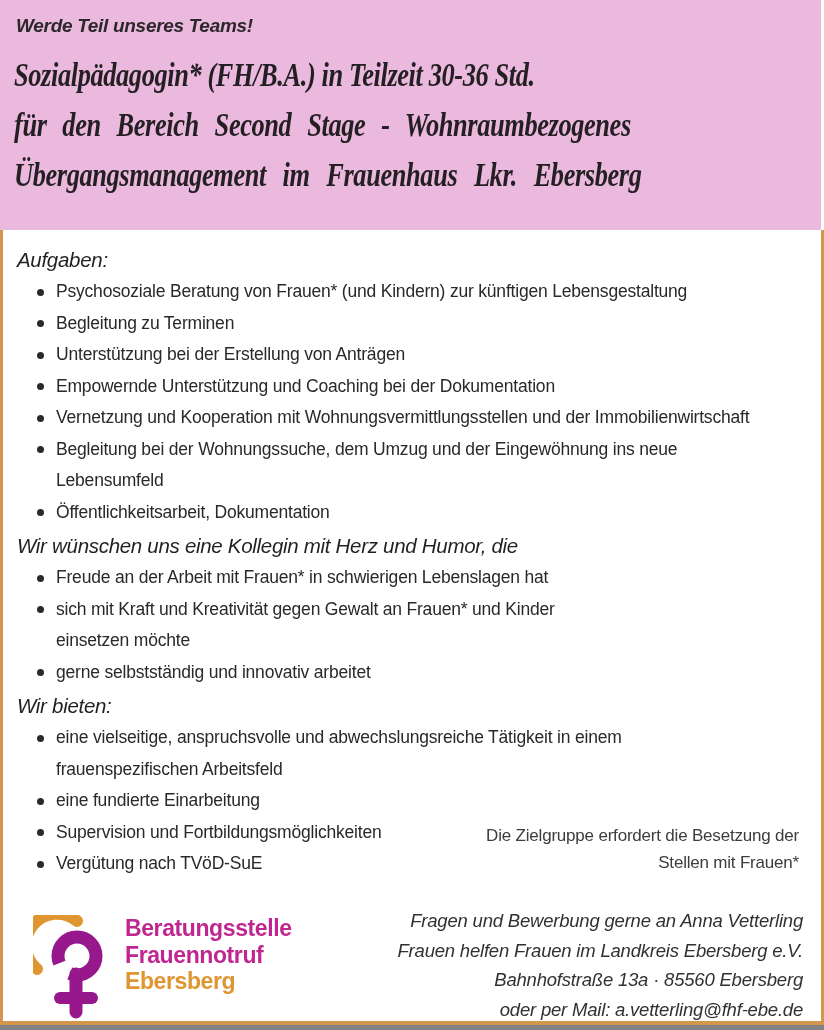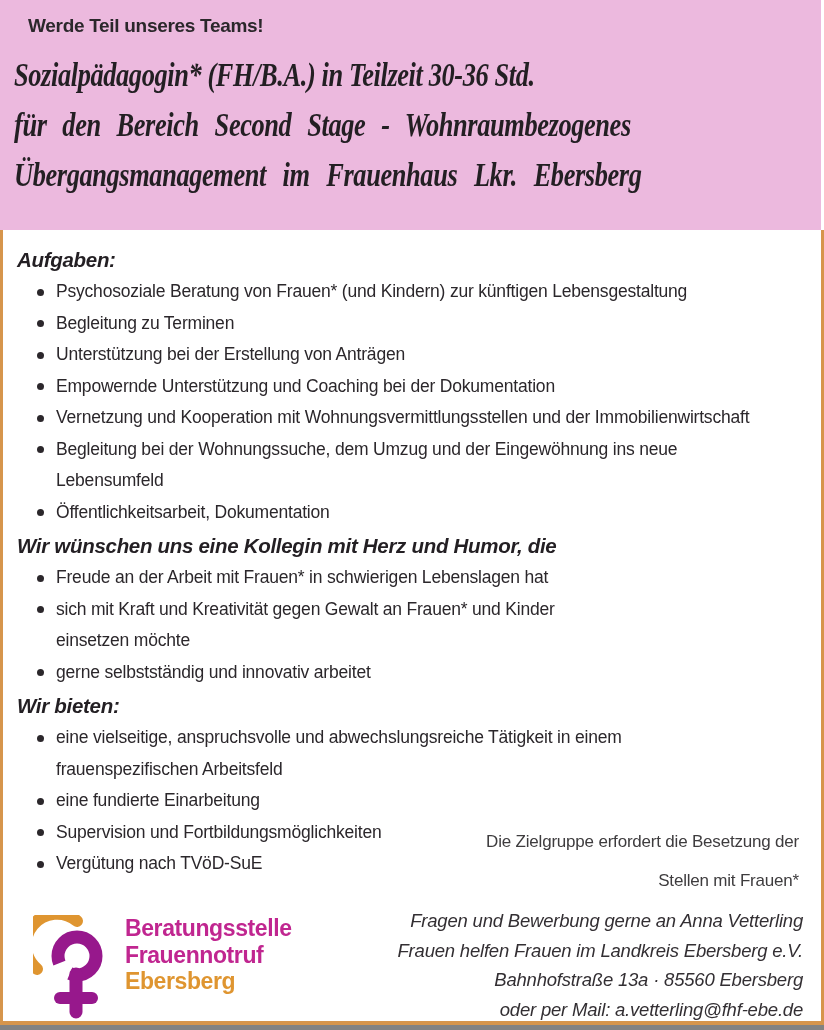--- a/index.html
+++ b/index.html
@@ -18,25 +18,25 @@
 
   
   .header{
     background:var(--header-pink);
     height:230px;
     box-sizing:border-box;
     padding:14px 0 0 14px;
     margin-right:3px;
   }
   .tagline{
-    font-weight:bold;
+    font-style:italic;font-weight:bold;
     font-size:19px;line-height:24px;
     letter-spacing:-0.3px;
     color:var(--text-dark);
-    margin:0 0 12px 14px;
+    margin:0 0 12px 2px;
   }
   .title{margin:0;padding:0;font-weight:bold;font-style:italic;color:#231F23;font-family:Liberation Serif, serif;}
   .title-line{
     font-size:33px;line-height:50px;
     letter-spacing:-0.5px;
     white-space:nowrap;
     transform:scaleX(0.8);
     transform-origin:left center;
     width:fit-content;
   }
@@ -52,21 +52,21 @@
     border-left:3px solid var(--border-orange);
     border-right:3px solid var(--border-orange);
     border-bottom:4px solid var(--border-orange);
     padding:12px 10px 0 14px;
     overflow:hidden;
     color:var(--text-dark);
   }
   .sec-h{
     margin:4px 0 3px 0;
     font-size:20.5px;line-height:27px;
-    font-style:italic;font-weight:bold;
+    font-style:italic;font-weight:normal;
     letter-spacing:-0.3px;
     color:#231F23;
   }
   ul.bullets{list-style:none;margin:0;padding:0 0 0 20px;}
   li.bullet-item{
     position:relative;
     padding-left:19px;
     font-size:17.5px;line-height:31.5px;
     letter-spacing:-0.2px;
     white-space:pre-line;
@@ -74,21 +74,21 @@
   li.bullet-item::before{
     content:"";
     position:absolute;left:0;top:12.5px;
     width:7px;height:7px;border-radius:50%;
     background:var(--text-dark);
   }
 
   .target-note{
     position:absolute;top:592px;right:22px;
     text-align:right;
-    font-size:17px;line-height:39px;
+    font-size:17px;line-height:27px;
     color:var(--note-gray);
     white-space:pre-line;
     letter-spacing:-0.2px;
   }
   .contact{
     position:absolute;top:676px;right:18px;
     text-align:right;
     font-style:italic;
     font-size:18.5px;line-height:29.5px;
     color:#332F33;

